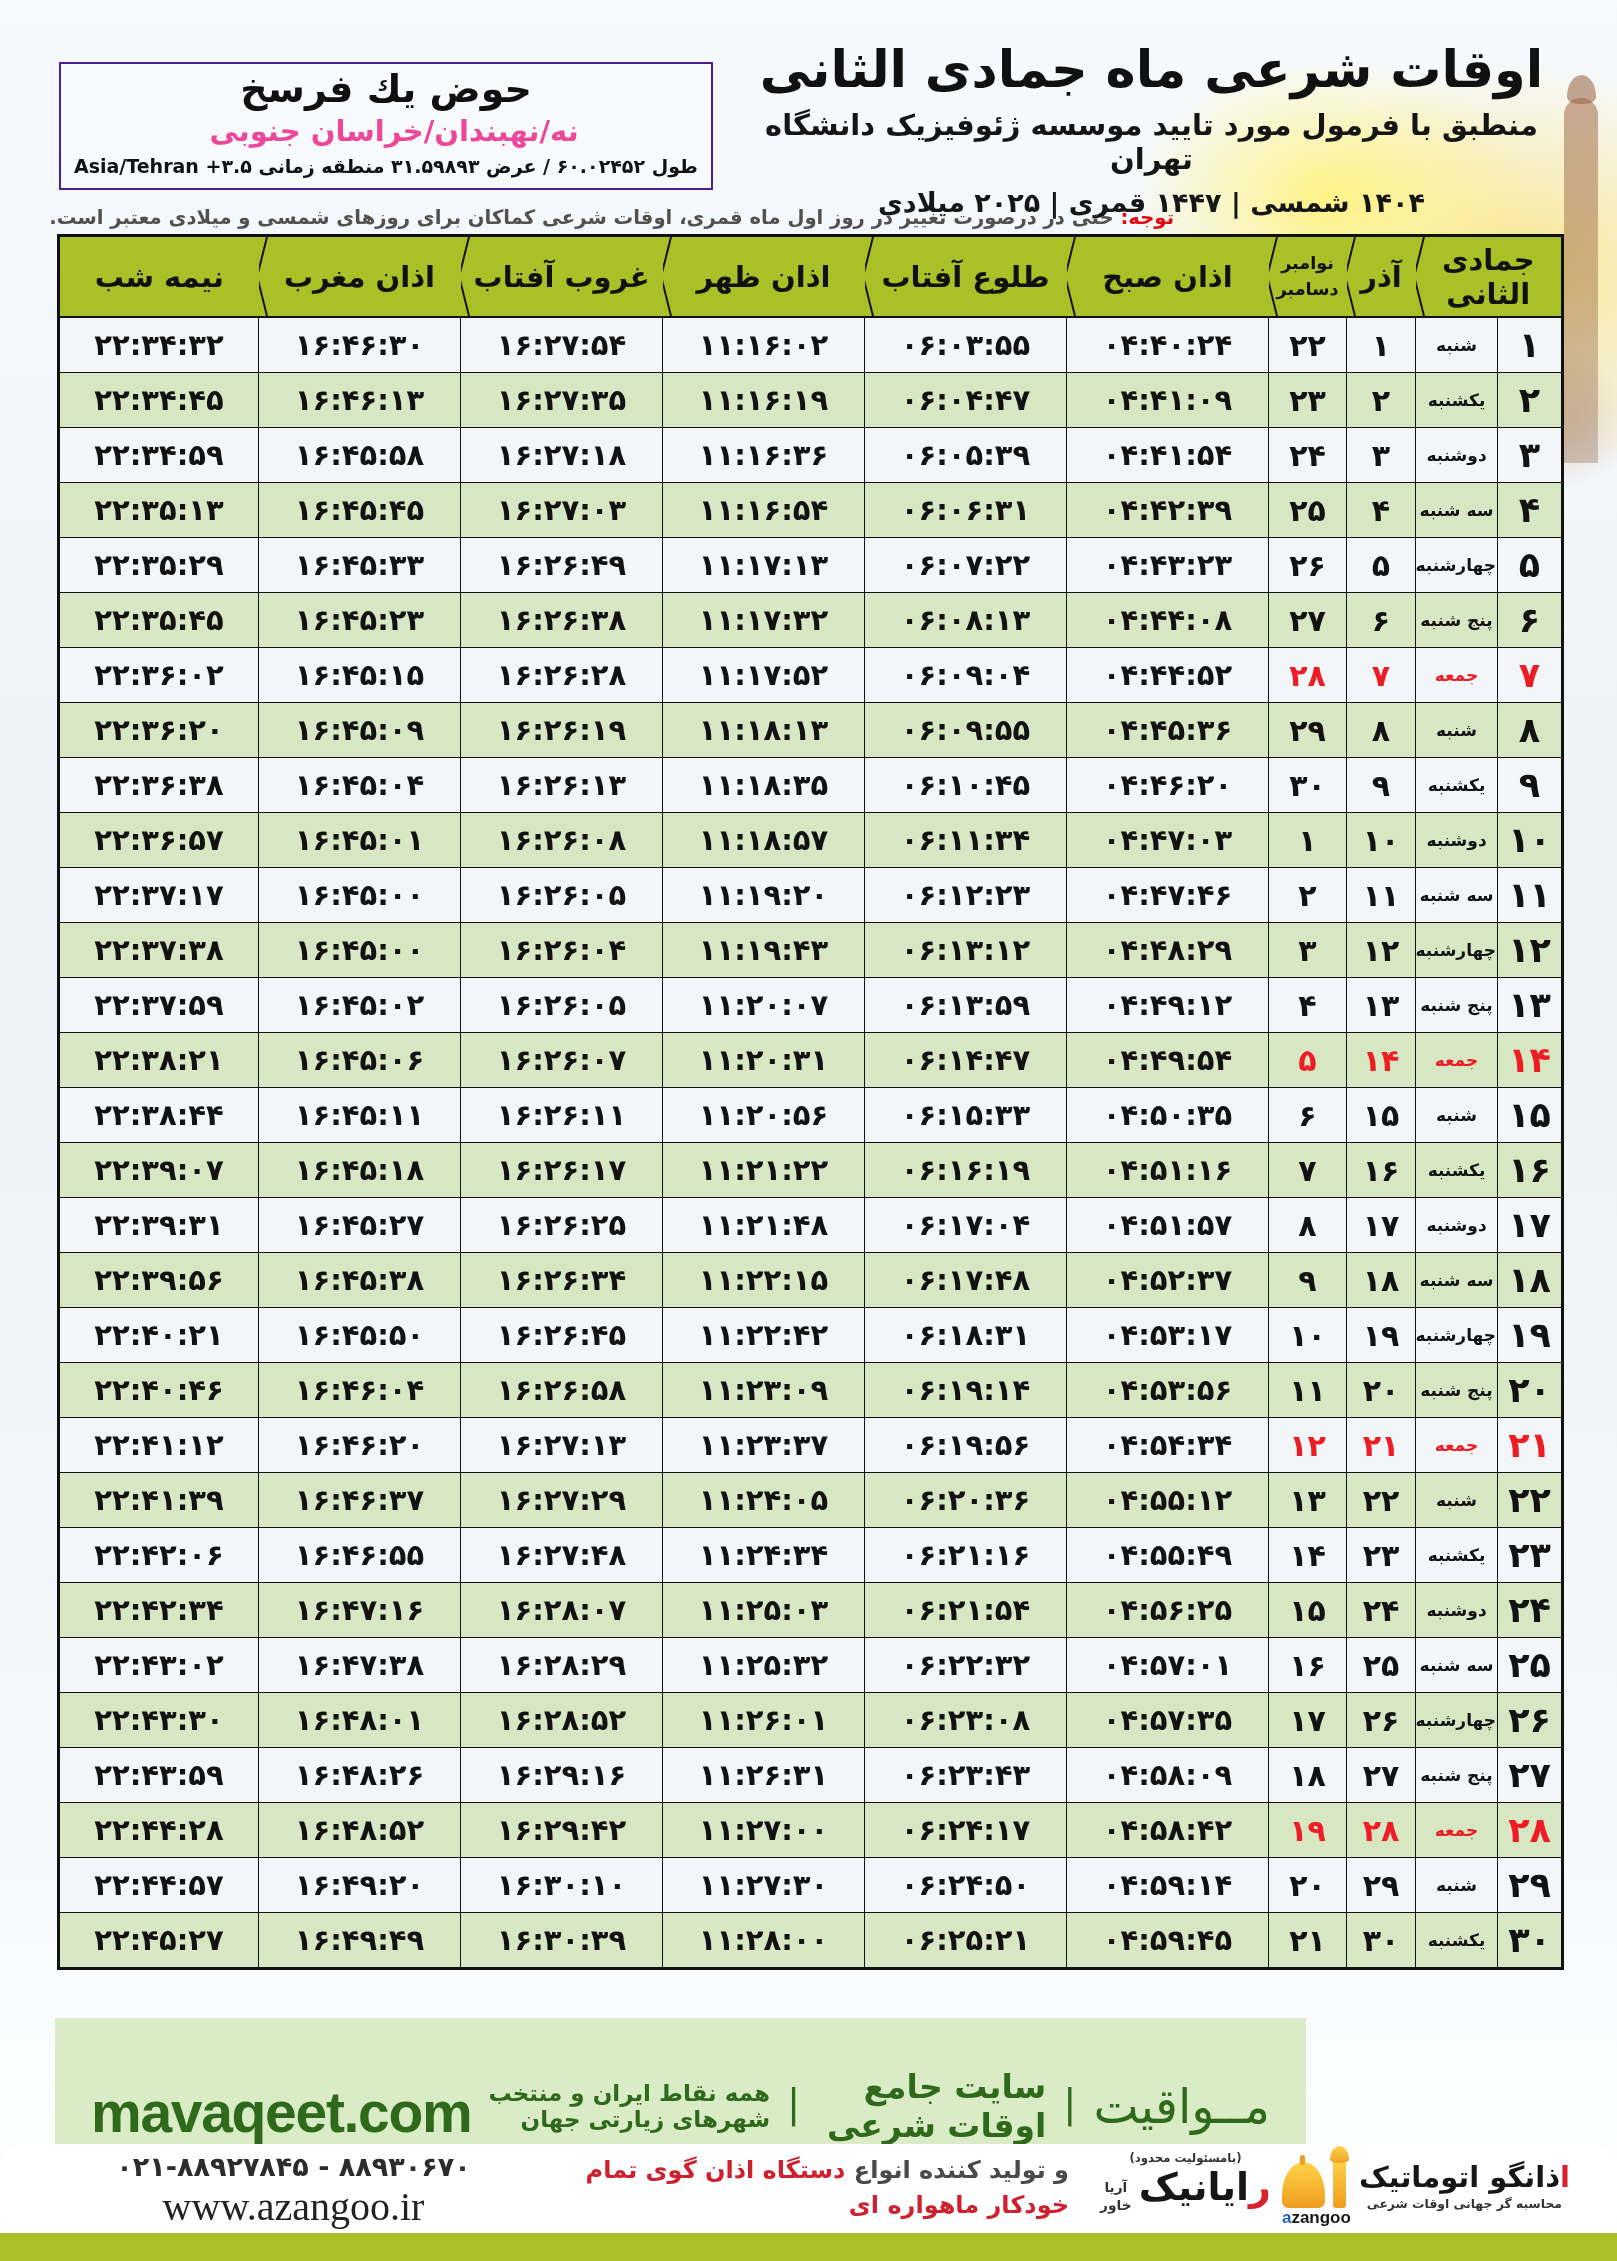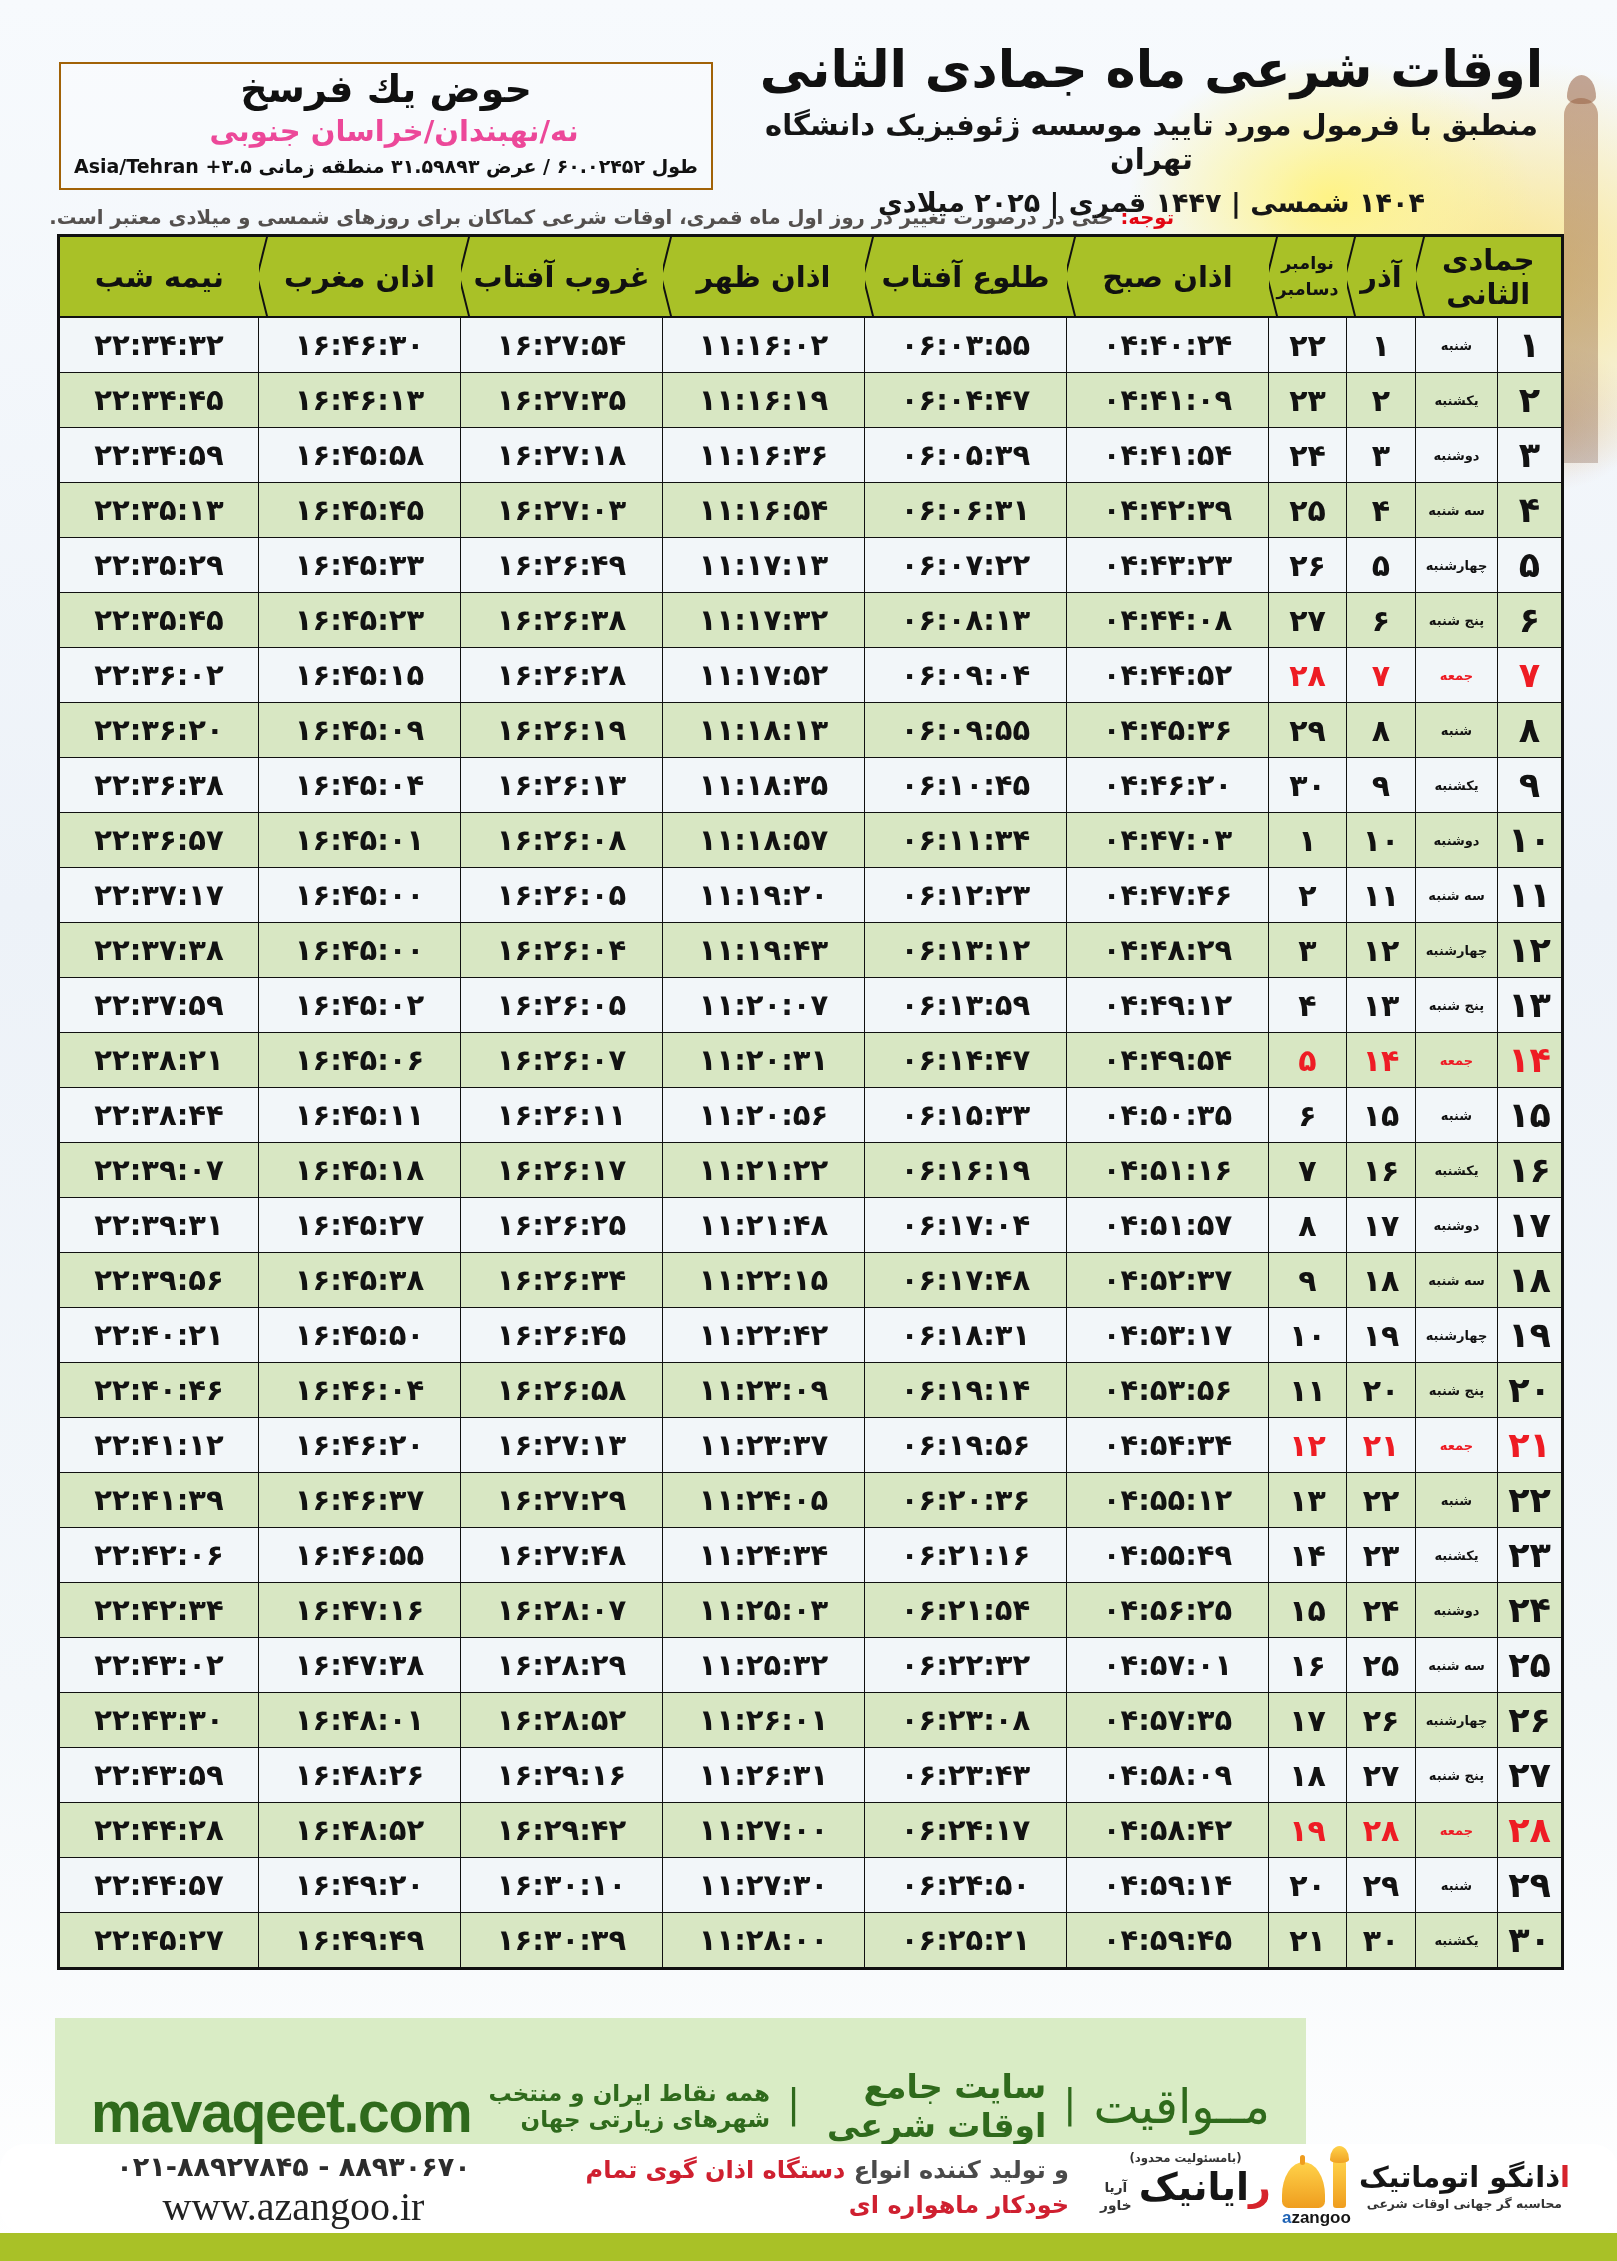--- a/index.html
+++ b/index.html
@@ -27,21 +27,21 @@
     background:rgba(150,95,65,.55);border-radius:50% 50% 40% 40% / 75% 75% 25% 25%;
   }
   
   .title-block{position:absolute;left:737px;top:38px;width:829px;text-align:center;z-index:2;direction:rtl;}
   .title-block h1{margin:0;font-size:51px;font-weight:bold;color:#111;line-height:1.25;}
   .subtitle{font-size:29px;font-weight:bold;color:#151515;margin-top:6.5px;}
   .dates{font-size:27px;font-weight:bold;color:#161616;margin-top:10.4px;}
 
   .loc-box{
     position:absolute;left:59px;top:62px;width:654px;height:128px;z-index:2;
-    border:2px solid #a16207;text-align:center;direction:rtl;box-sizing:border-box;padding-top:3.9px;
+    border:2px solid #4c1d95;text-align:center;direction:rtl;box-sizing:border-box;padding-top:3.9px;
     background:rgba(255,255,255,.25);
   }
   .loc-name{font-size:38px;font-weight:bold;color:#101010;line-height:1.15;}
   .loc-region{font-size:29px;font-weight:bold;color:#ec4899;margin-top:2.6px;padding-left:16px;}
   .loc-coords{font-size:19px;font-weight:bold;color:#111;margin-top:6.5px;}
   .loc-coords .en{direction:ltr;unicode-bidi:embed;}
 
   .note-line{
     position:absolute;left:62px;top:206px;width:1112px;z-index:2;direction:rtl;
     font-size:19.6px;line-height:1.2;white-space:nowrap;color:#54504e;font-weight:bold;
@@ -65,21 +65,21 @@
   table.prayer th .chev-top{top:-1.3px;transform:rotate(14deg);}
   table.prayer th .chev-bot{bottom:-1.3px;transform:rotate(-14deg);}
   th .stack{font-size:17.6px;line-height:1.45;}
   table.prayer td{
     border:1.3px solid #111;height:52px;text-align:center;vertical-align:middle;
     color:#121212;font-weight:bold;overflow:hidden;
   }
   tbody tr:nth-child(odd){background:#f2f6f9;}
   tbody tr:nth-child(even){background:#d8e7c3;}
   td.c-jday{font-size:35px;}
-  td.c-weekday{font-size:13px;font-weight:bold;}
+  td.c-weekday{font-size:17px;font-weight:bold;}
   td.c-num{font-size:30px;}
   td.c-time{font-size:29px;direction:ltr;}
   tr.friday td:nth-child(-n+4){color:#ee1c24;}
 
   
   .mv-bar{
     position:absolute;left:55px;top:2018px;width:1251px;height:127px;z-index:2;
     background:#d9ecc5;display:flex;align-items:flex-end;justify-content:space-between;
     box-sizing:border-box;padding:0 36px;color:#2f6a1c;
   }

